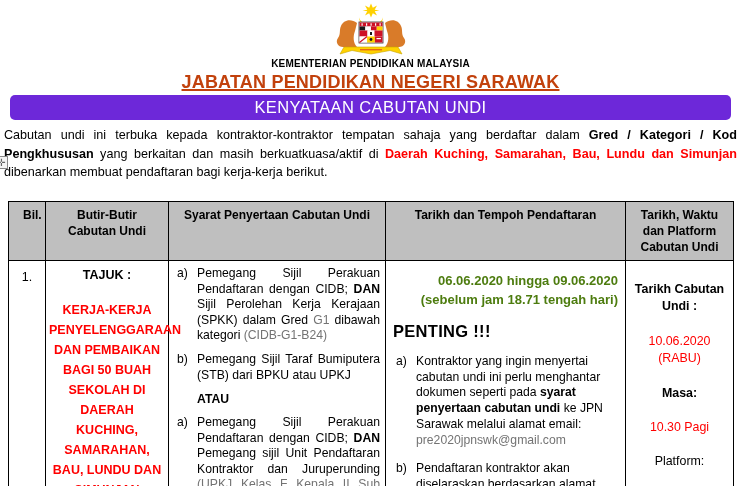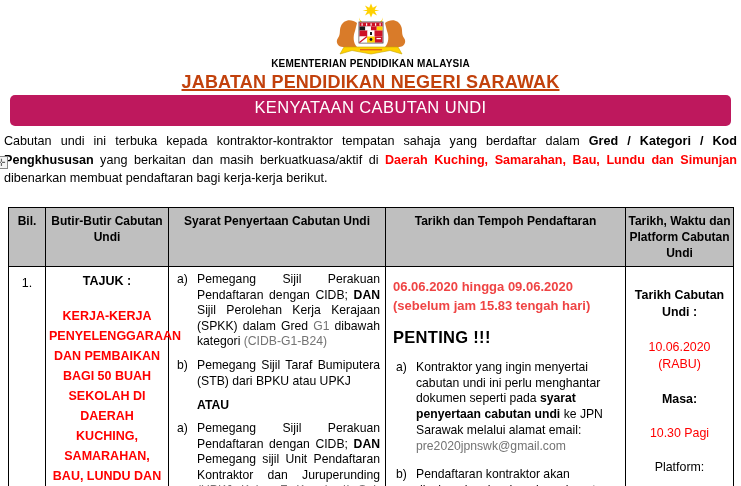--- a/index.html
+++ b/index.html
@@ -15,58 +15,58 @@
   .logo-wrap { text-align:center; padding-top:3px; }
   .logo-wrap svg { display:block; margin:0 auto; }
   .ministry-label { font-weight:bold; font-size:10px; letter-spacing:0.2px; margin-top:1px; }
 
   
   .page-title {
     text-align:center; color:#c2410c; font-weight:bold; font-size:18px;
     text-decoration:underline; text-decoration-thickness:2px; margin-top:3px; letter-spacing:0.2px;
   }
   .banner {
-    background:#be185d; color:#fff; border-radius:5px; margin:2px 10px 0;
-    height:31px; line-height:25px; text-align:center; font-size:16.5px; letter-spacing:0.4px;
+    background:#6d28d9; color:#fff; border-radius:5px; margin:2px 10px 0;
+    height:25px; line-height:25px; text-align:center; font-size:16.5px; letter-spacing:0.4px;
   }
 
   
   .intro { margin:6px 4px 19px 4px; font-size:12.6px; line-height:1.47; text-align:justify; }
   .b { font-weight:bold; }
   .r { color:#FF0000; font-weight:bold; }
 
   
   .handle {
     position:absolute; left:-5px; top:156px; width:13px; height:13px;
     border:1px solid #888; background:#f4f4f4; color:#666;
     font-size:10px; line-height:11px; text-align:center;
   }
   .handle::before { content:"\271B"; }
 
   
   table { border-collapse:collapse; margin-left:8px; width:725px; table-layout:fixed; }
   th, td { border:1.5px solid #000; vertical-align:top; }
-  th { background:#BFBFBF; font-size:12px; font-weight:bold; padding:5px 2px; line-height:1.35; text-align:center; }
+  th { background:#BFBFBF; font-size:12px; font-weight:bold; padding:5px 14px; line-height:1.35; text-align:center; }
   tbody td { height:420px; }
 
   td.bil { text-align:center; font-size:12.5px; padding-top:9px; }
 
   td.butir { text-align:center; font-size:12.5px; padding:7px 3px; }
   .tajuk-label { font-weight:bold; }
   .tajuk-red  { color:#FF0000; font-weight:bold; margin-top:18px; line-height:1.6; }
 
   td.syarat { font-size:12.2px; padding:5px 5px; }
   .li { position:relative; padding-left:23px; line-height:1.27; margin-bottom:9px; }
   td.syarat .li { text-align:justify; }
   .marker { position:absolute; left:3px; }
   .connector { font-weight:bold; margin:0 0 9px 23px; }
   .red-b { color:#737373; font-weight:normal; }
 
   td.tarikh { font-size:12.2px; padding:11px 7px 7px 7px; }
-  .period { color:#ef4444; font-weight:bold; text-align:left; font-size:13px; line-height:1.45; }
+  .period { color:#4d7c0f; font-weight:bold; text-align:right; font-size:13px; line-height:1.45; }
   .penting { font-weight:bold; font-size:16.5px; margin:12px 0 13px; letter-spacing:0.3px; }
   td.tarikh .li { text-align:left; line-height:1.3; margin-bottom:12px; }
 
   td.platform { text-align:center; font-size:12.4px; padding:20px 2px; line-height:1.4; }
   .p-block { margin-bottom:17px; }
   .p-bold { font-weight:bold; }
   .p-red { color:#FF0000; font-weight:normal; }
   .p-plain { font-weight:normal; }
 </style>
 </head>
@@ -159,21 +159,21 @@
         <div class="connector">ATAU</div>
         <div class="li">
           <span class="marker">a)</span><span>Pemegang Sijil Perakuan Pendaftaran dengan CIDB; </span><span class="b">DAN</span><span> Pemegang sijil Unit Pendaftaran Kontraktor dan Juruperunding </span><span class="red-b">(UPKJ Kelas F Kepala II Sub Kepala 5 (a) Sahaja);</span>
         </div>
 
       </td>
 
       <td class="tarikh">
         <div class="period">
           <span>06.06.2020 hingga 09.06.2020</span><br>
-          <span>(sebelum jam 15.83 tengah hari)</span>
+          <span>(sebelum jam 18.71 tengah hari)</span>
         </div>
         <div class="penting">PENTING !!!</div>
         <div class="li">
           <span class="marker">a)</span><span>Kontraktor yang ingin menyertai cabutan undi ini perlu menghantar dokumen seperti pada </span><span class="b">syarat penyertaan cabutan undi</span><span> ke JPN Sarawak melalui alamat email: </span><span class="red-b">pre2020jpnswk@gmail.com</span>
         </div>
         <div class="li">
           <span class="marker">b)</span><span>Pendaftaran kontraktor akan diselaraskan berdasarkan alamat berdaftar kontraktor dengan projek di daerah yang terdekat.</span>
         </div>
 
       </td>

